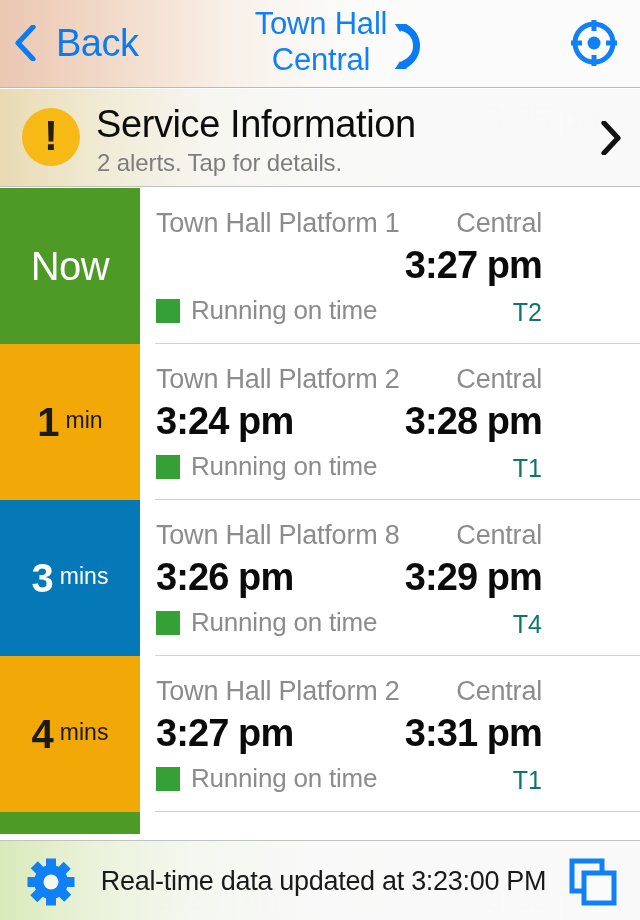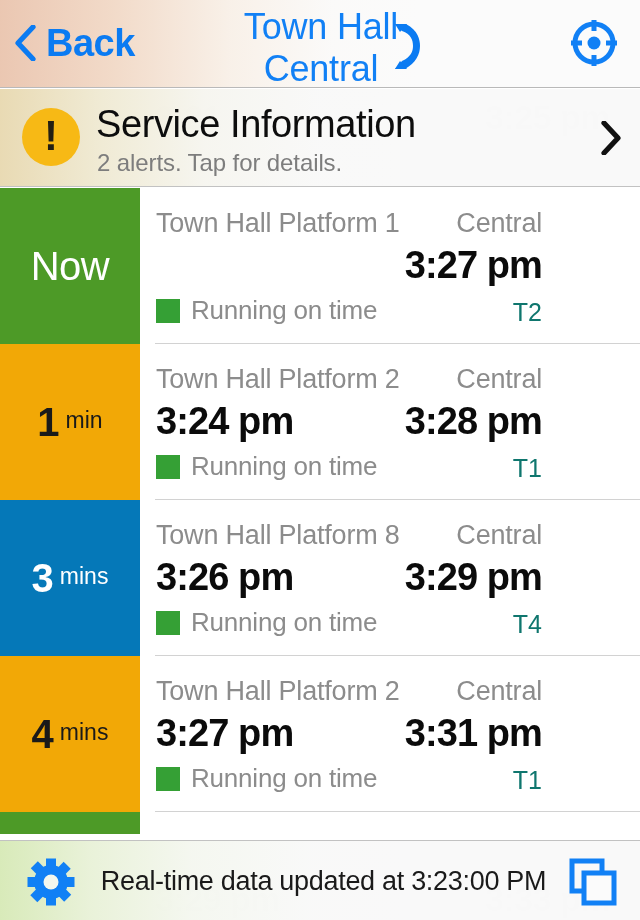--- a/index.html
+++ b/index.html
@@ -22,33 +22,33 @@
         rgba(245,228,210,0.45) 36%,
         rgba(250,245,240,0.18) 52%,
         rgba(252,252,252,0.05) 66%,
         rgba(253,253,253,0.0) 80%),
       #fbfbfb;
     border-bottom:1px solid #b9b9b9;
     z-index:30;
   }
   #back-button {
     position:absolute; left:14px; top:14px;
-    display:flex; align-items:center; gap:10px;
-    height:58px; cursor:pointer;font-weight:bold;
+    display:flex; align-items:center; gap:20px;
+    height:58px; cursor:pointer;
   }
   .chev-back { width:22px; height:36px; flex:0 0 auto; }
   #back-label {
     font-size:38px; color:#0b7bf2; letter-spacing:-0.5px; line-height:1;
   }
   #nav-title-wrap {
     position:absolute; left:196px; top:6px; width:250px;
     text-align:center; cursor:pointer;
   }
   .nav-title-line {
-    font-size:36px; color:#1180f5; line-height:1.16; letter-spacing:-0.2px;
+    font-size:31px; color:#1180f5; line-height:1.16; letter-spacing:-0.2px;
   }
   #swap-icon {
     position:absolute; left:386px; top:18px; width:40px; height:56px;
     cursor:pointer;
   }
   #locate-button {
     position:absolute; right:22px; top:19px;
     width:48px; height:48px; cursor:pointer;
   }
 

